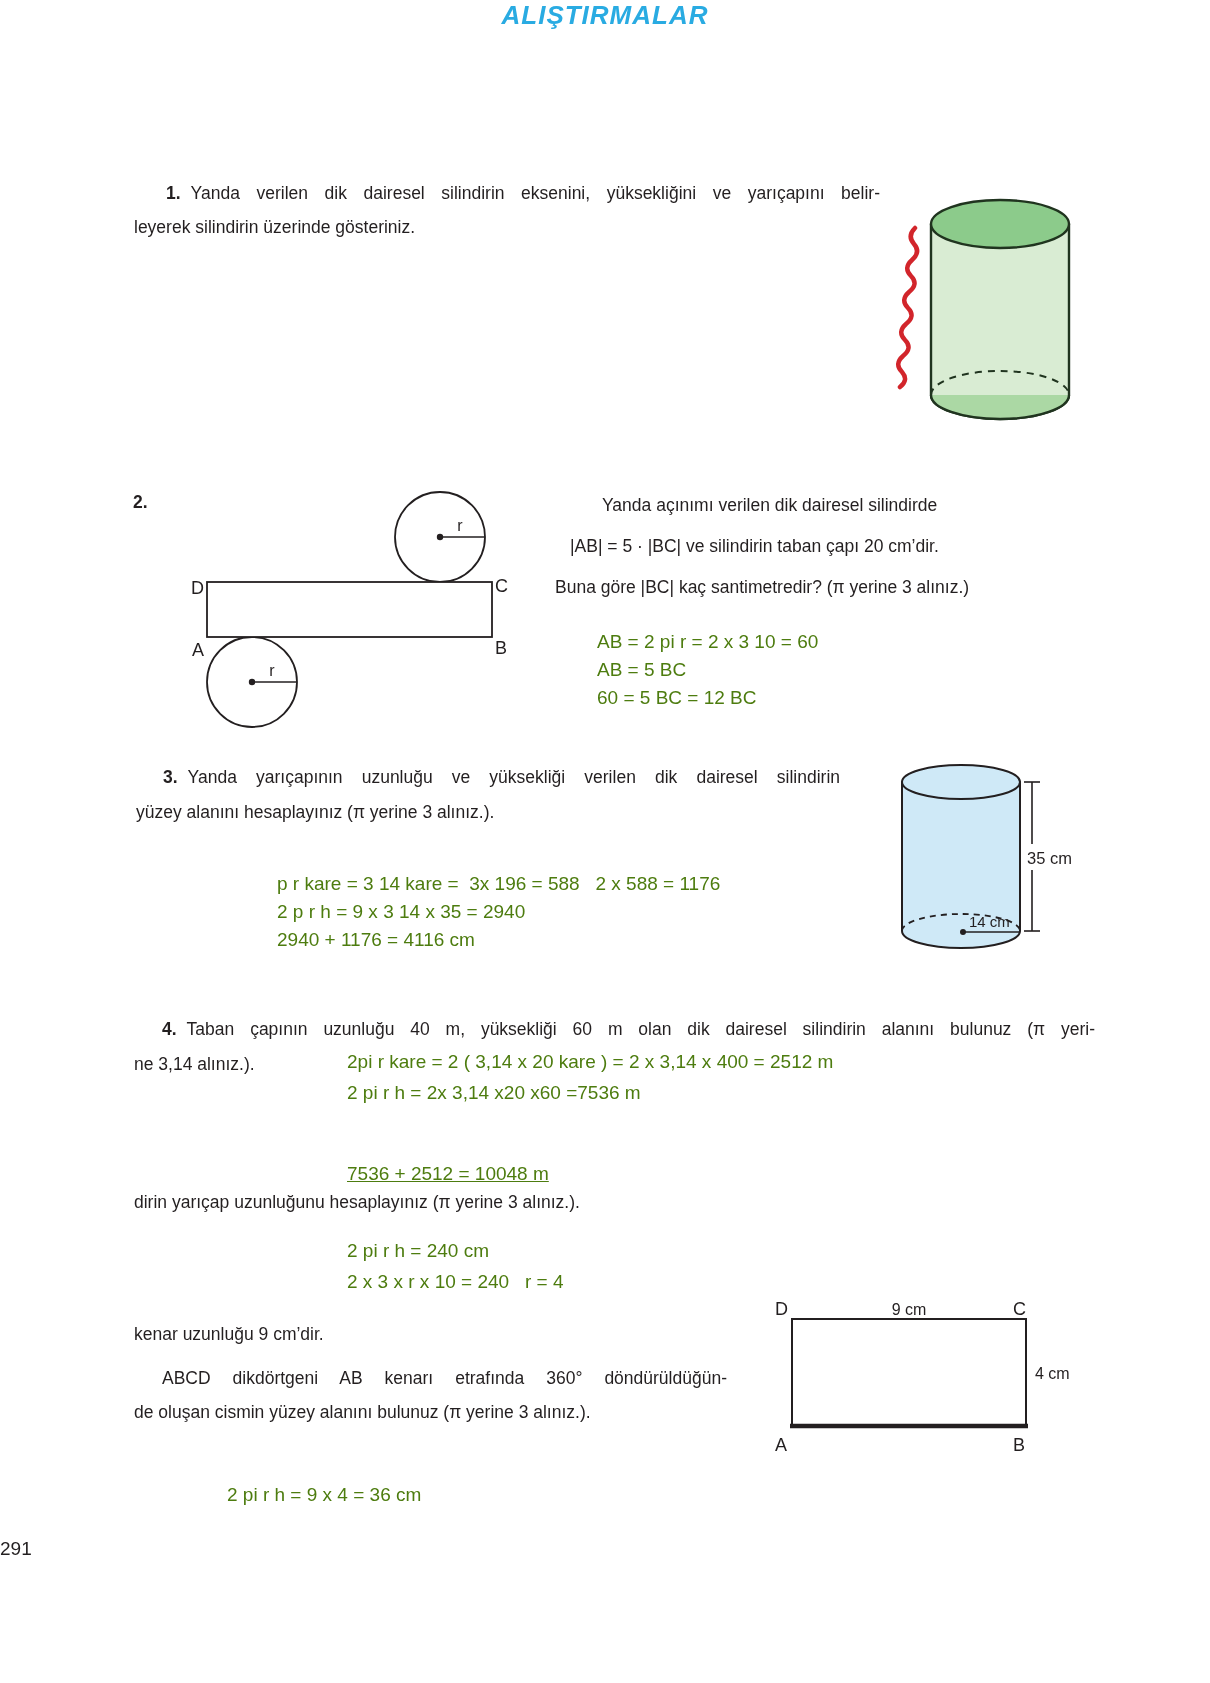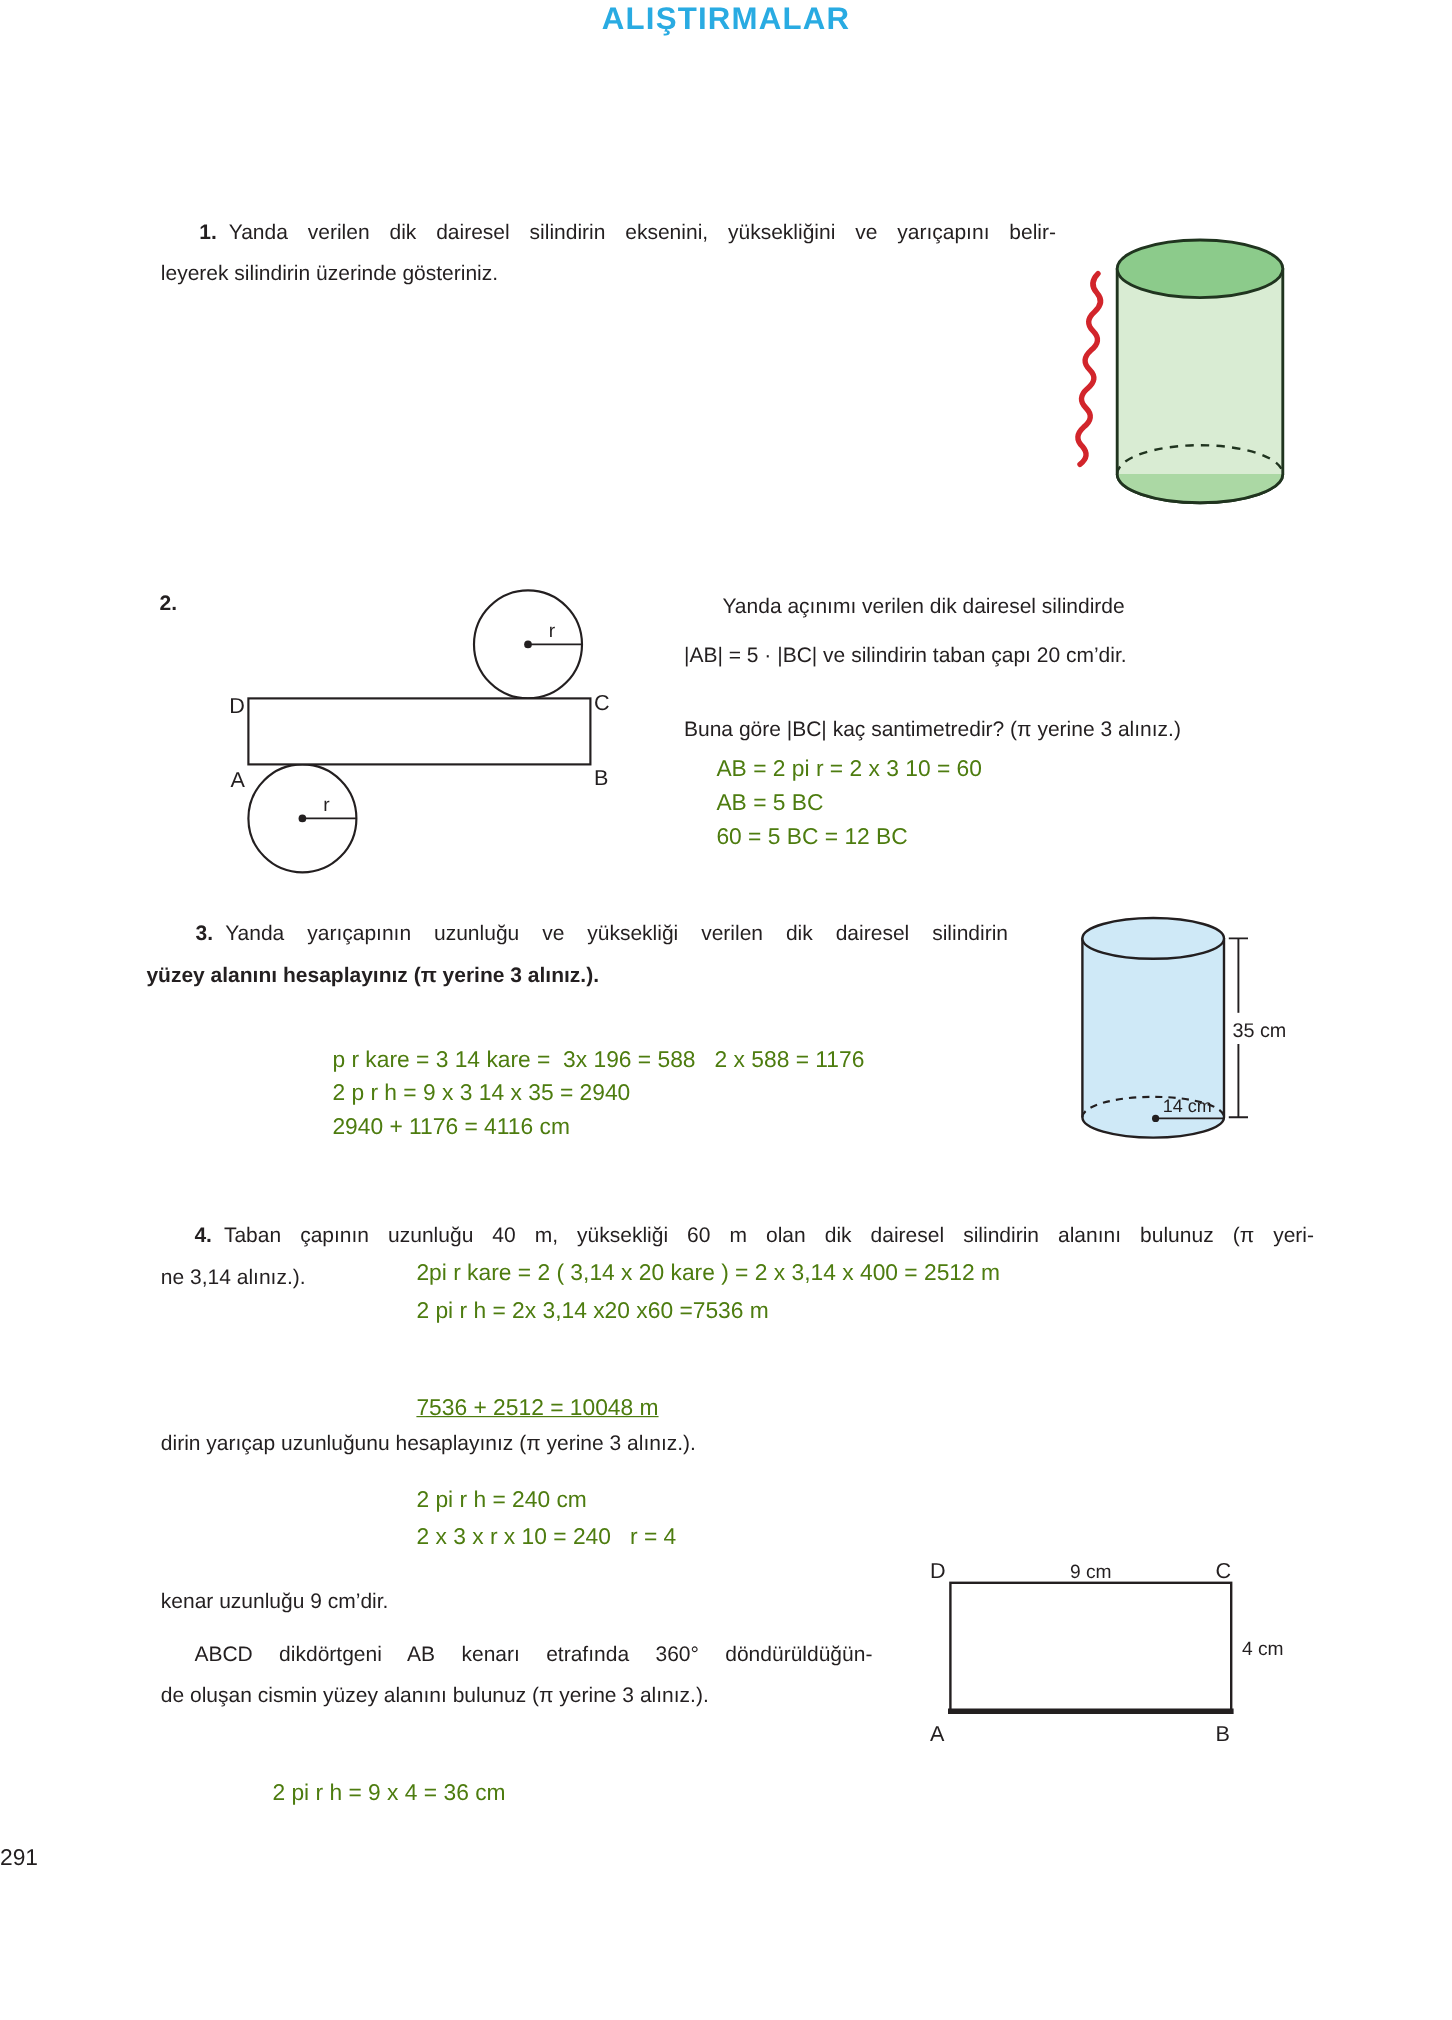--- a/index.html
+++ b/index.html
@@ -13,21 +13,21 @@
   .work{font-size:19px;line-height:24px;color:#4d7c0f;white-space:pre;}
   .folio{font-size:19px;text-align:left;width:1130px;}
   sup.sq{font-size:11px;vertical-align:super;line-height:0;}
   svg text{font-family:"Liberation Sans",sans-serif;fill:#231f20;}
 </style>
 </head>
 <body>
 
 <div id="page">
 
-  <div class="abs title" style="left:0;top:131;">ALIŞTIRMALAR</div>
+  <div class="abs title" style="left:0;top:131;font-style:italic;">ALIŞTIRMALAR</div>
 
   <div class="abs jline" style="left:166px;top:180px;width:714px;">
     <span class="num">1.</span><span>Yanda verilen dik dairesel silindirin eksenini, yüksekliğini ve yarıçapını belir-</span>
   </div>
   <div class="abs line" style="left:134px;top:214px;">leyerek silindirin üzerinde gösteriniz.</div>
 
   <svg class="abs" style="left:893px;top:190px;" width="225" height="245" viewBox="0 0 225 245">
     <path d="M22 38 q-8 8 -1 16 q7 8 -2 16 q-9 8 -1 16 q8 8 -2 16 q-9 8 -1 16 q8 8 -2 16 q-9 8 -1 16 q8 8 -2 16 q-9 8 -1 16 q7 8 -2 15" fill="none" stroke="#d2252b" stroke-width="4.5" stroke-linecap="round"></path>
     <path d="M38 34 L38 205 A69 24 0 0 0 176 205 L176 34 Z" fill="#d9ecd3" stroke="#20341f" stroke-width="2.4" stroke-linejoin="round"></path>
     <path d="M38 205 A69 24 0 0 0 176 205 Z" fill="#abd8a4" stroke="none"></path>
@@ -49,29 +49,29 @@
     <text x="102" y="196" font-size="16" text-anchor="middle">r</text>
     <rect x="37" y="102" width="285" height="55" fill="#ffffff" stroke="#231f20" stroke-width="1.8"></rect>
     <text x="34" y="114" font-size="18" text-anchor="end">D</text>
     <text x="325" y="112" font-size="18">C</text>
     <text x="34" y="176" font-size="18" text-anchor="end">A</text>
     <text x="325" y="174" font-size="18">B</text>
   </svg>
 
   <div class="abs line" style="left:602px;top:492px;">Yanda açınımı verilen dik dairesel silindirde</div>
   <div class="abs line" style="left:570px;top:533px;">|AB| = 5 · |BC| ve silindirin taban çapı 20 cm’dir.</div>
-  <div class="abs line" style="left:570px;top:574px;margin-top:20px;">Buna göre |BC| kaç santimetredir? (π yerine 3 alınız.)</div>
+  <div class="abs line" style="left:555px;top:574px;">Buna göre |BC| kaç santimetredir? (π yerine 3 alınız.)</div>
   <div class="abs work" style="left:597px;top:630px;">AB = 2 pi r = 2 x 3 10 = 60</div>
   <div class="abs work" style="left:597px;top:658px;">AB = 5 BC</div>
   <div class="abs work" style="left:597px;top:686px;">60 = 5 BC = 12 BC</div>
 
   <div class="abs jline" style="left:163px;top:764px;width:677px;">
     <span class="num">3.</span><span>Yanda yarıçapının uzunluğu ve yüksekliği verilen dik dairesel silindirin</span>
   </div>
-  <div class="abs line" style="left:122px;top:799px;font-weight:bold;">yüzey alanını hesaplayınız (π yerine 3 alınız.).</div>
+  <div class="abs line" style="left:136px;top:799px;">yüzey alanını hesaplayınız (π yerine 3 alınız.).</div>
   <div class="abs work" style="left:277px;top:872px;">p r kare = 3 14 kare =  3x 196 = 588   2 x 588 = 1176</div>
   <div class="abs work" style="left:277px;top:900px;">2 p r h = 9 x 3 14 x 35 = 2940</div>
   <div class="abs work" style="left:277px;top:928px;">2940 + 1176 = 4116 cm</div>
 
   <svg class="abs" style="left:895px;top:756px;" width="220" height="215" viewBox="0 0 220 215">
     <path d="M7 26 L7 175 A59 17 0 0 0 125 175 L125 26 Z" fill="#cfe9f7" stroke="#231f20" stroke-width="2" stroke-linejoin="round"></path>
     <ellipse cx="66" cy="26" rx="59" ry="17" fill="#cfe9f7" stroke="#231f20" stroke-width="2"></ellipse>
     <path d="M7 175 A59 17 0 0 1 125 175" fill="none" stroke="#231f20" stroke-width="1.8" stroke-dasharray="6 5"></path>
     <circle cx="68" cy="176" r="3" fill="#231f20"></circle>
     <line x1="68" y1="176" x2="125" y2="176" stroke="#231f20" stroke-width="1.5"></line>

